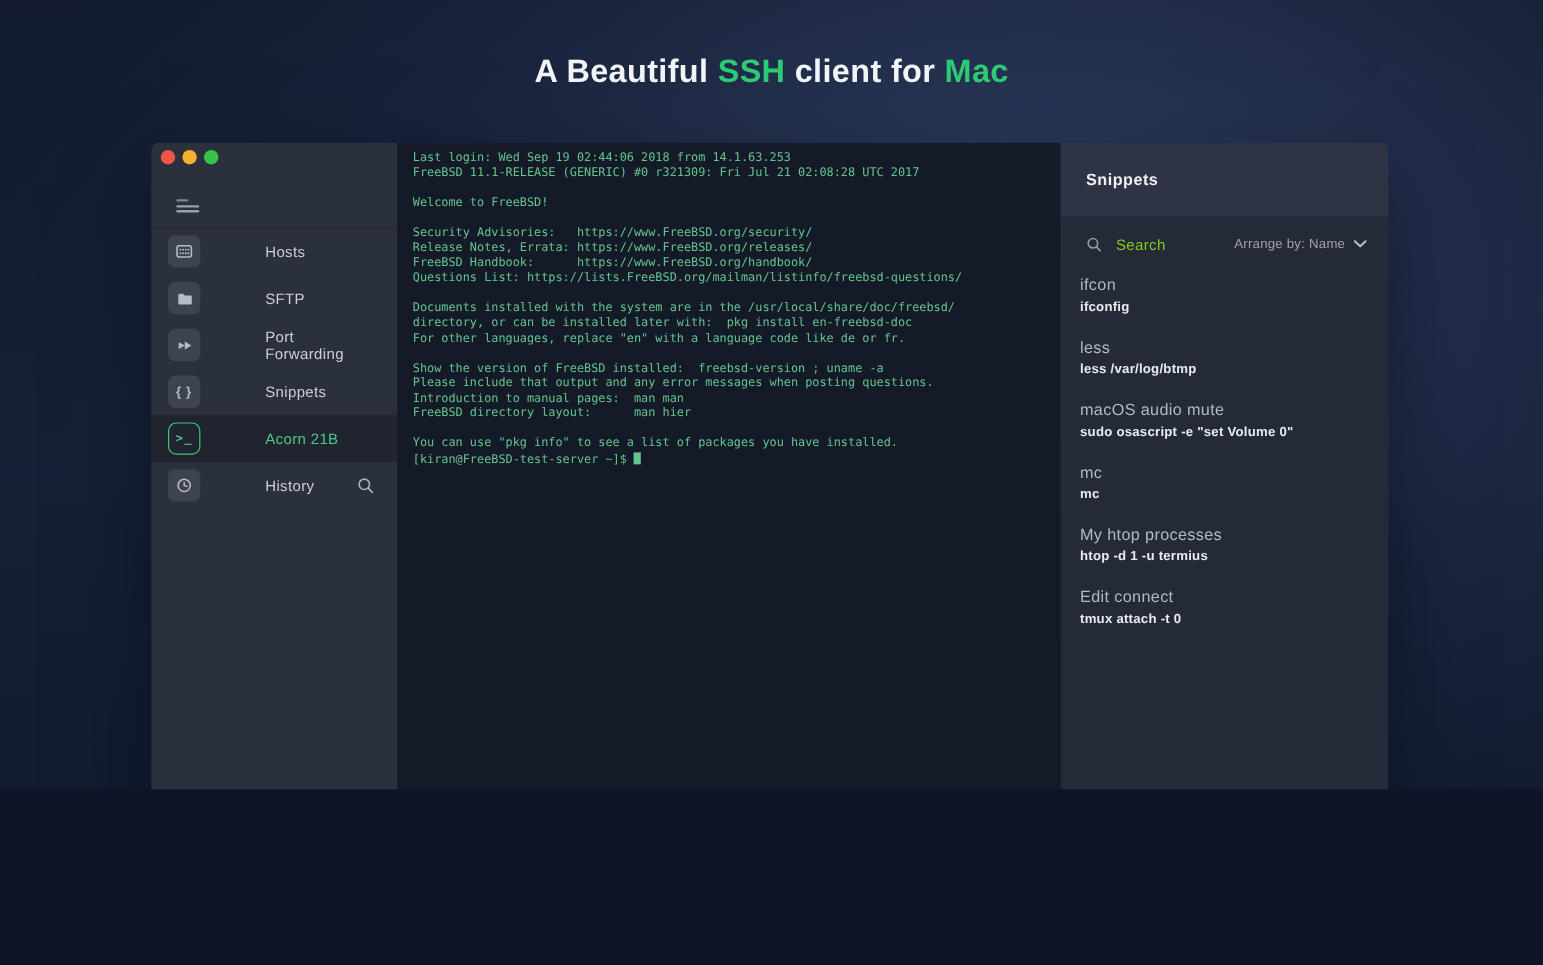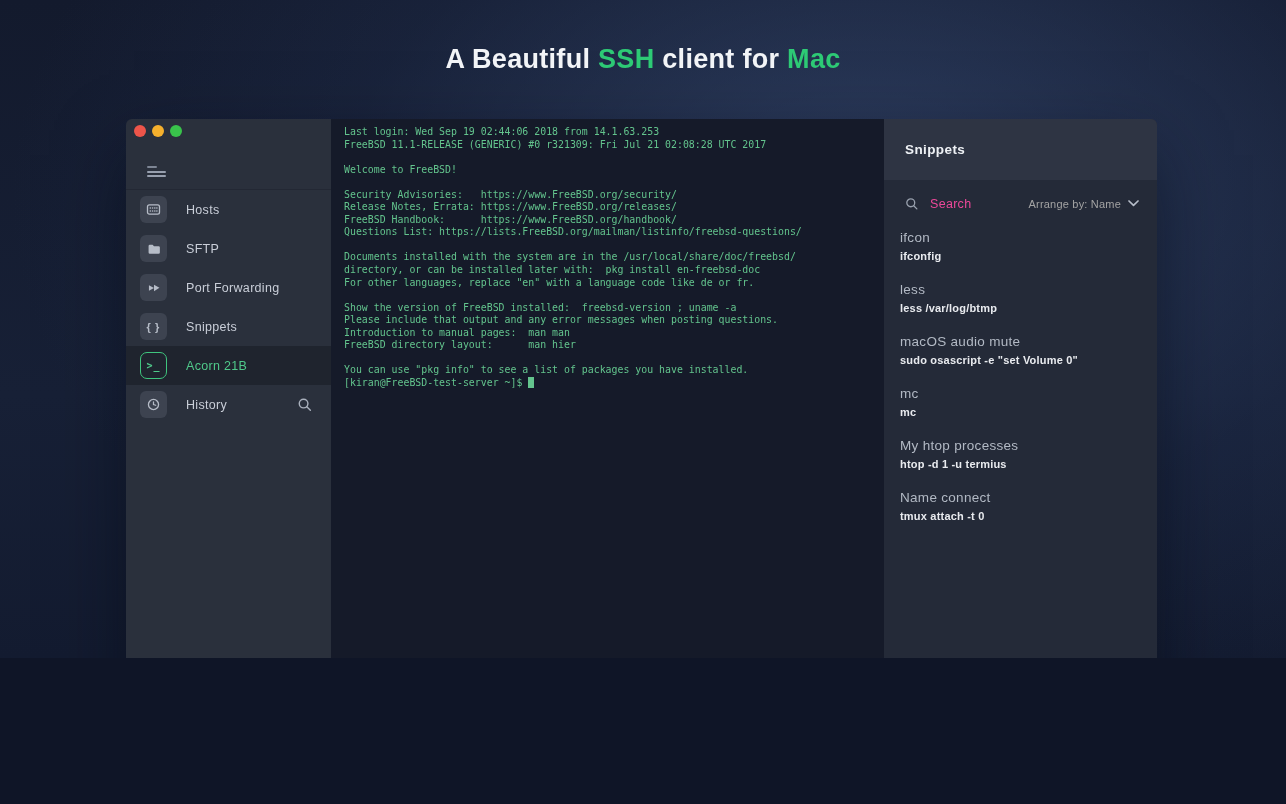--- a/index.html
+++ b/index.html
@@ -53,21 +53,21 @@
     width:27px; height:27px; border-radius:6px; background:#3d4350;
     display:flex; align-items:center; justify-content:center;
     margin-right:19px; flex:0 0 27px; color:#b6bcc7;
   }
   .chip.term-chip {
     background:transparent; border:1.5px solid #3fc57e; border-radius:7px;
     color:#4fc98a; font-family:"DejaVu Sans Mono", monospace;
     font-size:10px; font-weight:bold; letter-spacing:1px;
   }
   .chip .brace { font-size:11px; font-weight:bold; letter-spacing:1px; color:#b6bcc7; }
-  .nav-label { font-size:12.5px; color:#c9ced8; letter-spacing:0.3px; }
+  .nav-label { font-size:12.5px; color:#c9ced8; letter-spacing:0.3px;margin-left:35px; }
   .nav-item.selected .nav-label { color:#4fc98a; }
   .nav-spacer { flex:1; }
 
   
   .terminal {
     flex:1; background:#151a29; padding:7px 6px 0 13px; overflow:hidden; cursor:text;
   }
   .tline {
     font-family:"DejaVu Sans Mono", monospace; font-size:9.9px; line-height:12.55px;
     height:12.55px; white-space:pre; color:#63c48d;
@@ -82,21 +82,21 @@
   .panel-header {
     height:61px; background:#2e3443; display:flex; align-items:center;
     padding-left:21px; flex:0 0 61px;
   }
   .panel-title { font-size:13.5px; font-weight:700; color:#eef1f5; letter-spacing:0.4px; }
   .panel-toolbar {
     margin-top:9px; height:29px; display:flex; align-items:center;
     padding:0 18px 0 21px;
   }
   .searchbox { display:flex; align-items:center; gap:11px; cursor:text; }
-  .search-placeholder { font-size:12.5px; color:#ec4899; letter-spacing:0.3px; }
+  .search-placeholder { font-size:12.5px; color:#84cc16; letter-spacing:0.3px; }
   .arrange { margin-left:auto; display:flex; align-items:center; gap:7px; cursor:pointer; }
   .arrange-label { font-size:11px; color:#a3a3a3; letter-spacing:0.2px; }
 
   .snippet-list { padding:11px 18px 0 16px; }
   .snippet { margin-bottom:17px; cursor:pointer; }
   .snippet-name {
     font-size:13.5px; color:#b2b9c4; letter-spacing:0.3px; line-height:17px;
     margin-bottom:3px;
   }
   .snippet-cmd {
@@ -265,20 +265,20 @@
         </div>
         <div class="snippet">
           <div class="snippet-name">mc</div>
           <div class="snippet-cmd">mc</div>
         </div>
         <div class="snippet">
           <div class="snippet-name">My htop processes</div>
           <div class="snippet-cmd">htop -d 1 -u termius</div>
         </div>
         <div class="snippet">
-          <div class="snippet-name">Name connect</div>
+          <div class="snippet-name">Edit connect</div>
           <div class="snippet-cmd">tmux attach -t 0</div>
         </div>
       </div>
     </div>
 
   </div>
 </div>
 
 </body></html>

